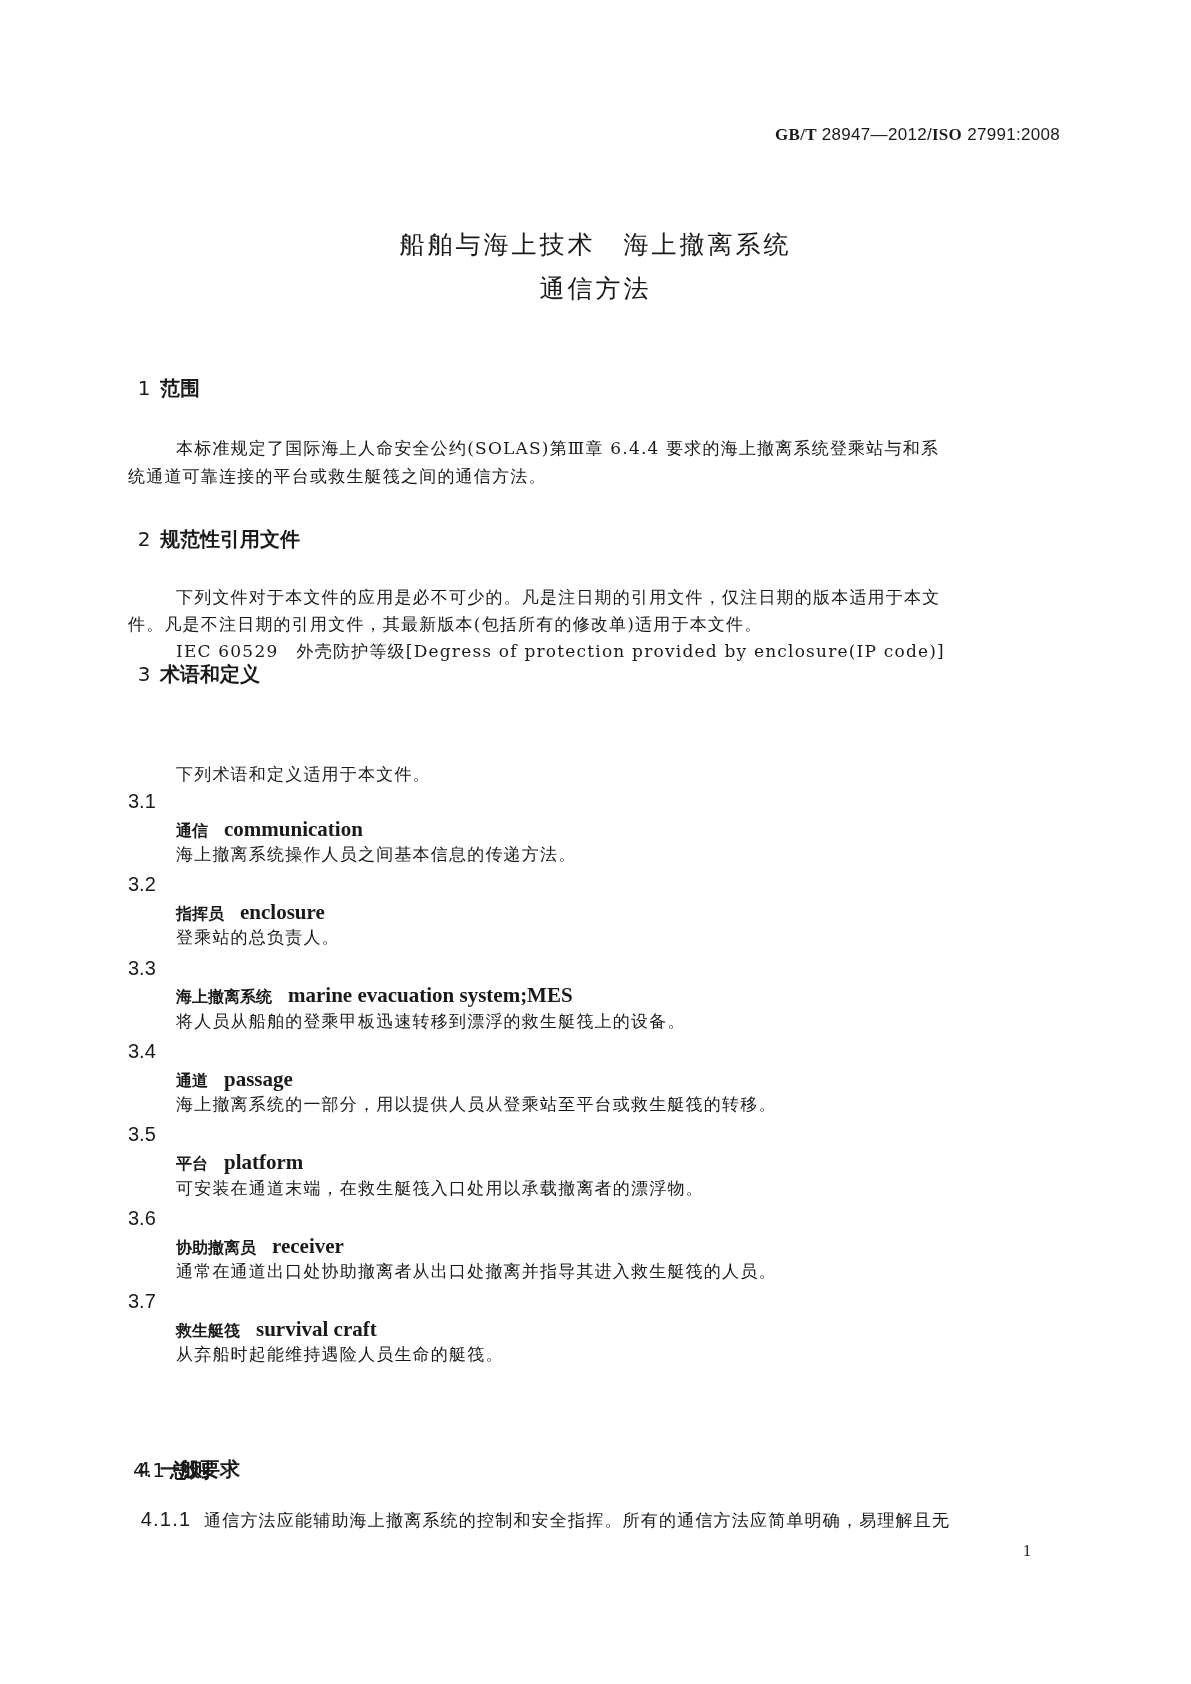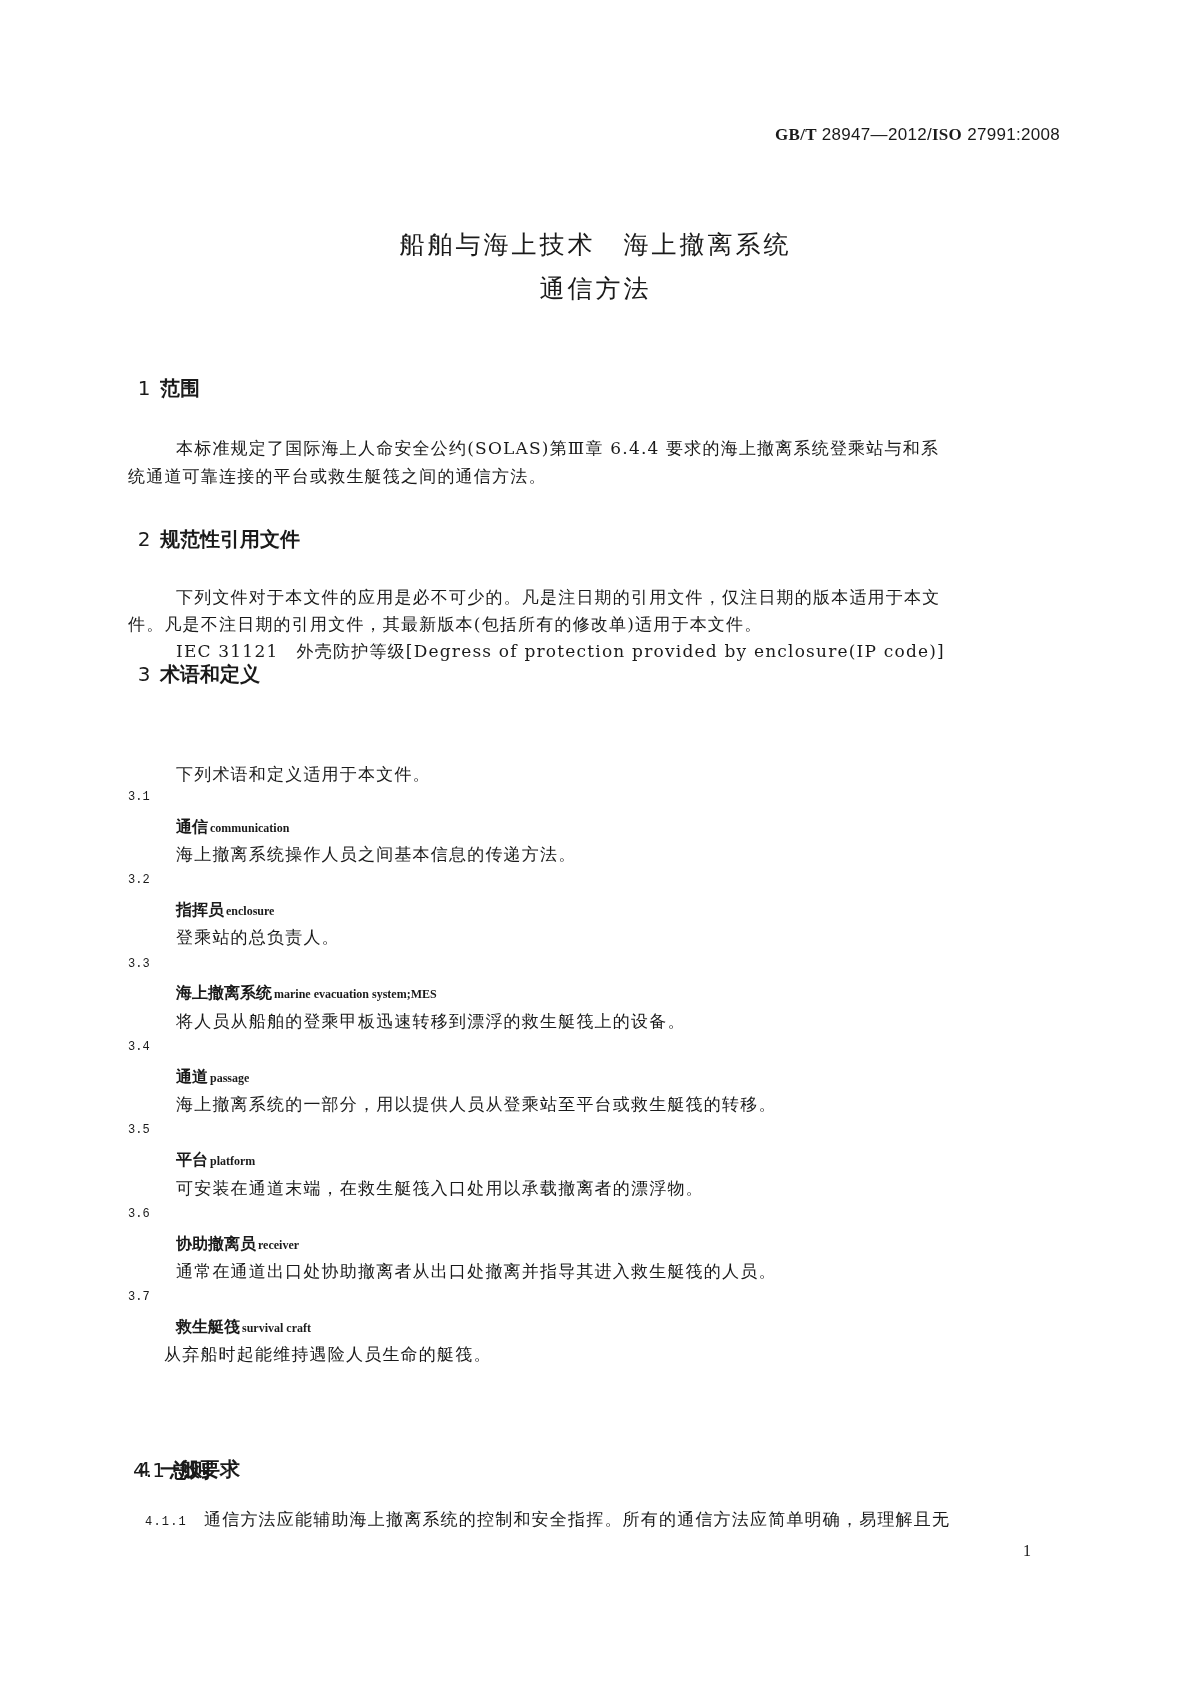--- a/index.html
+++ b/index.html
@@ -15,41 +15,41 @@
     font-size: 17px; letter-spacing: 0.3px;
   }
   .std-code b { font-family: "Liberation Serif", serif; font-weight: bold; }
   .title {
     left: 0; width: 1191px; text-align: center;
     font-family: "DejaVu Sans", sans-serif; font-size: 25px; letter-spacing: 3px;
   }
   .h1 { font-family: "DejaVu Sans", sans-serif; font-size: 20px; font-weight: bold; }
   .h1 .num { font-weight: normal; display: inline-block; width: 32px; }
   .para { font-size: 17px; letter-spacing: 1.2px; }
-  .num-only { font-family: Liberation Mono, monospace; font-size: 12px; }
+  .num-only { font-family: Liberation Sans, sans-serif; font-size: 20px; }
   .term { font-family: "DejaVu Sans", sans-serif; font-size: 16px; font-weight: bold; }
-  .term .en { font-family: "Liberation Serif", serif; font-size: 12px; margin-left: 2px; }
+  .term .en { font-family: "Liberation Serif", serif; font-size: 21px; margin-left: 16px; }
   .page-num { font-family: "Liberation Serif", serif; font-size: 16px; }
 </style>
 </head>
 <body>
 
 <div class="abs std-code"><b>GB/T</b><span> 28947—2012/</span><b>ISO</b><span> 27991:2008</span></div>
 
 <div class="abs title" style="top:228px">船舶与海上技术　海上撤离系统</div>
 <div class="abs title" style="top:272px">通信方法</div>
 
 <div class="abs h1" style="left:128px; top:375px"><span class="num">1</span><span>范围</span></div>
 <div class="abs para" style="left:176px; top:437px">本标准规定了国际海上人命安全公约(SOLAS)第Ⅲ章 6.4.4 要求的海上撤离系统登乘站与和系</div>
 <div class="abs para" style="left:128px; top:465px">统通道可靠连接的平台或救生艇筏之间的通信方法。</div>
 
 <div class="abs h1" style="left:128px; top:526px"><span class="num">2</span><span>规范性引用文件</span></div>
 <div class="abs para" style="left:176px; top:586px">下列文件对于本文件的应用是必不可少的。凡是注日期的引用文件，仅注日期的版本适用于本文</div>
 <div class="abs para" style="left:128px; top:613px">件。凡是不注日期的引用文件，其最新版本(包括所有的修改单)适用于本文件。</div>
-<div class="abs para" style="left:176px; top:640px">IEC 31121　外壳防护等级[Degress of protection provided by enclosure(IP code)]</div>
+<div class="abs para" style="left:176px; top:640px">IEC 60529　外壳防护等级[Degress of protection provided by enclosure(IP code)]</div>
 
 <div class="abs h1" style="left:128px; top:661px"><span class="num">3</span><span>术语和定义</span></div>
 <div class="abs para" style="left:176px; top:763px">下列术语和定义适用于本文件。</div>
 
 <div class="abs num-only" style="left:128px; top:790px">3.1</div>
 <div class="abs term" style="left:176px; top:817px"><span>通信</span><span class="en">communication</span></div>
 <div class="abs para" style="left:176px; top:843px">海上撤离系统操作人员之间基本信息的传递方法。</div>
 
 <div class="abs num-only" style="left:128px; top:873px">3.2</div>
 <div class="abs term" style="left:176px; top:900px"><span>指挥员</span><span class="en">enclosure</span></div>
@@ -66,19 +66,19 @@
 <div class="abs num-only" style="left:128px; top:1123px">3.5</div>
 <div class="abs term" style="left:176px; top:1150px"><span>平台</span><span class="en">platform</span></div>
 <div class="abs para" style="left:176px; top:1177px">可安装在通道末端，在救生艇筏入口处用以承载撤离者的漂浮物。</div>
 
 <div class="abs num-only" style="left:128px; top:1207px">3.6</div>
 <div class="abs term" style="left:176px; top:1234px"><span>协助撤离员</span><span class="en">receiver</span></div>
 <div class="abs para" style="left:176px; top:1260px">通常在通道出口处协助撤离者从出口处撤离并指导其进入救生艇筏的人员。</div>
 
 <div class="abs num-only" style="left:128px; top:1290px">3.7</div>
 <div class="abs term" style="left:176px; top:1317px"><span>救生艇筏</span><span class="en">survival craft</span></div>
-<div class="abs para" style="left:164px; top:1343px">从弃船时起能维持遇险人员生命的艇筏。</div>
+<div class="abs para" style="left:176px; top:1343px">从弃船时起能维持遇险人员生命的艇筏。</div>
 
 <div class="abs h1" style="left:128px; top:1456px"><span class="num">4</span><span>一般要求</span></div>
 <div class="abs h1" style="left:128px; top:1457px"><span class="num" style="width:42px">4.1</span><span>总则</span></div>
 <div class="abs para" style="left:128px; top:1508px"><span class="num-only" style="display:inline-block; width:76px">4.1.1</span><span>通信方法应能辅助海上撤离系统的控制和安全指挥。所有的通信方法应简单明确，易理解且无</span></div>
 
 <div class="abs page-num" style="left:1023px; top:1542px">1</div>
 
 </body></html>

